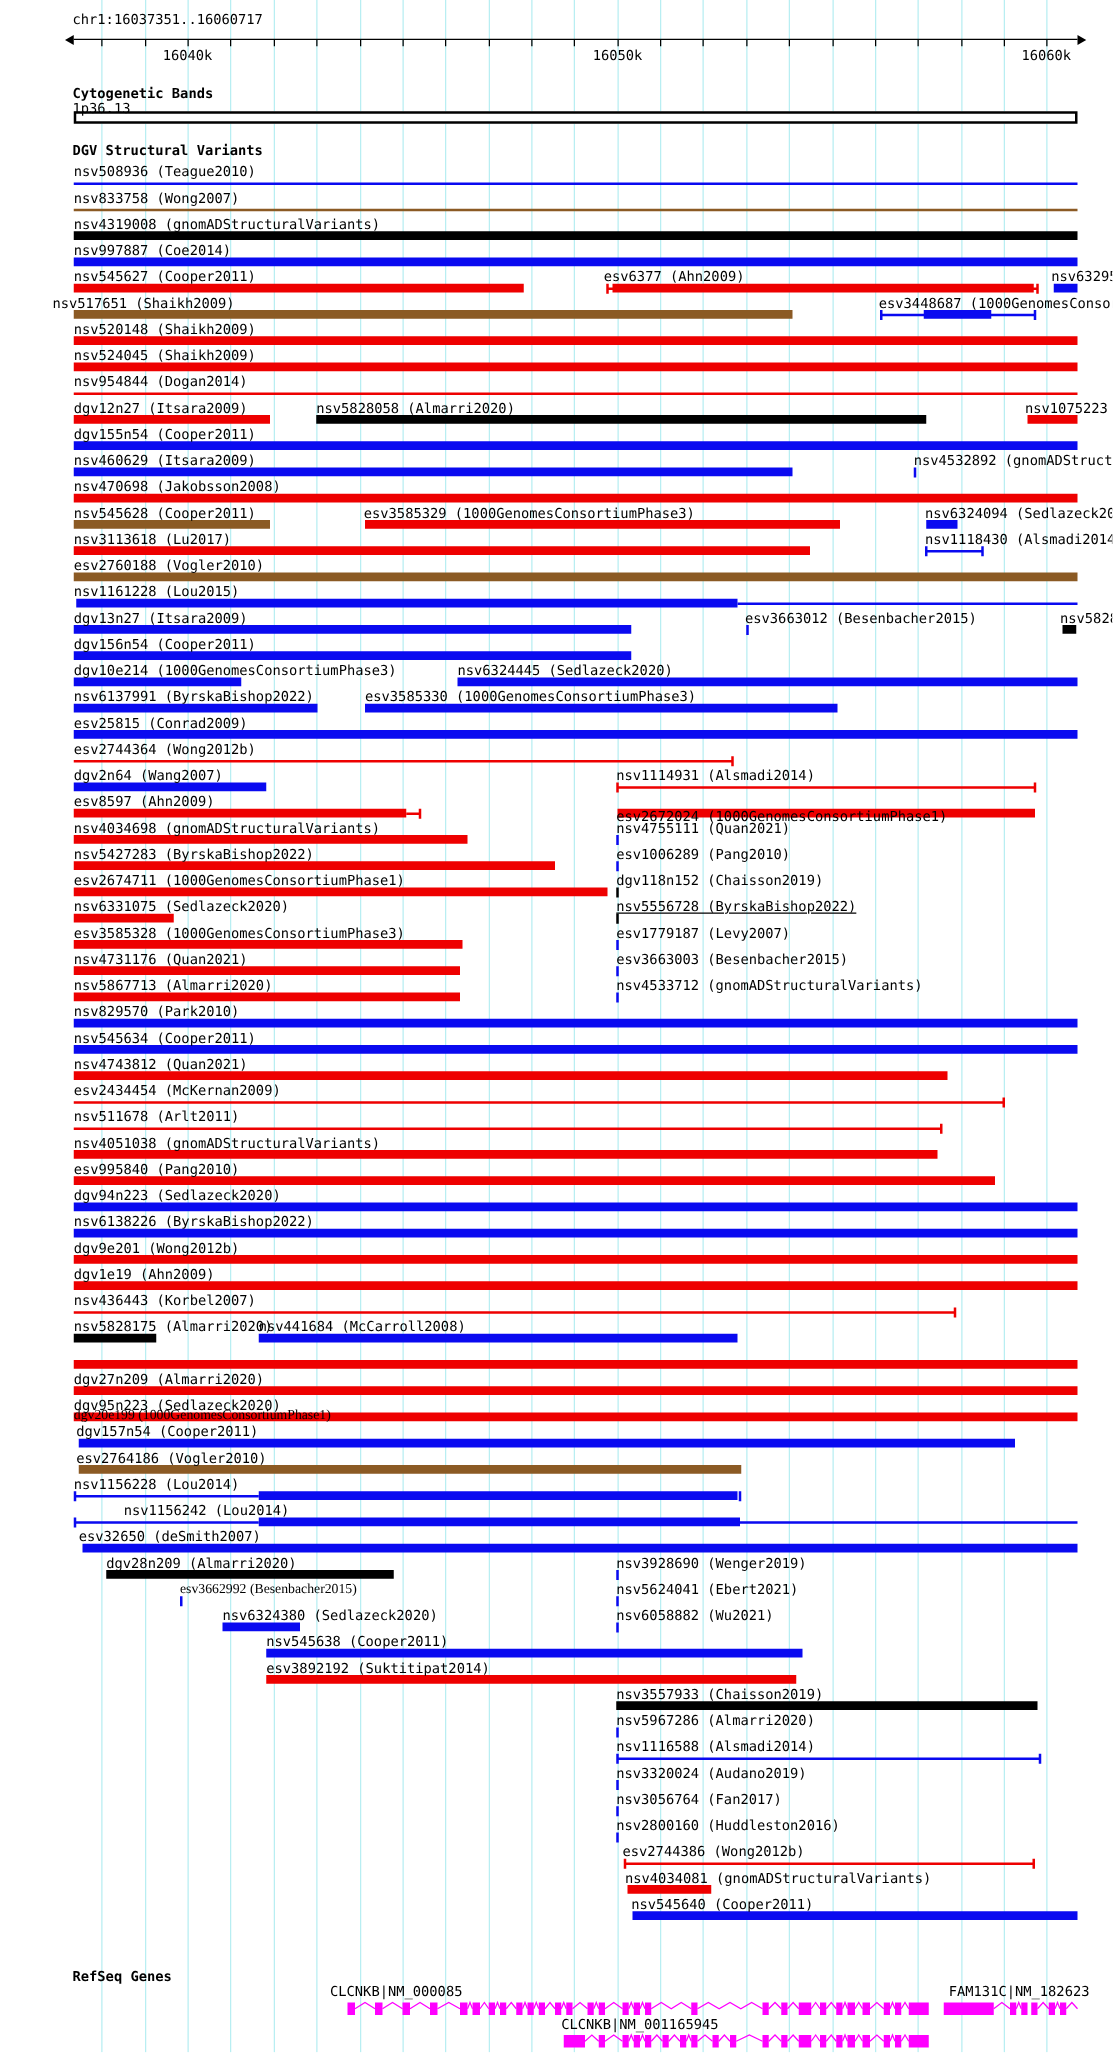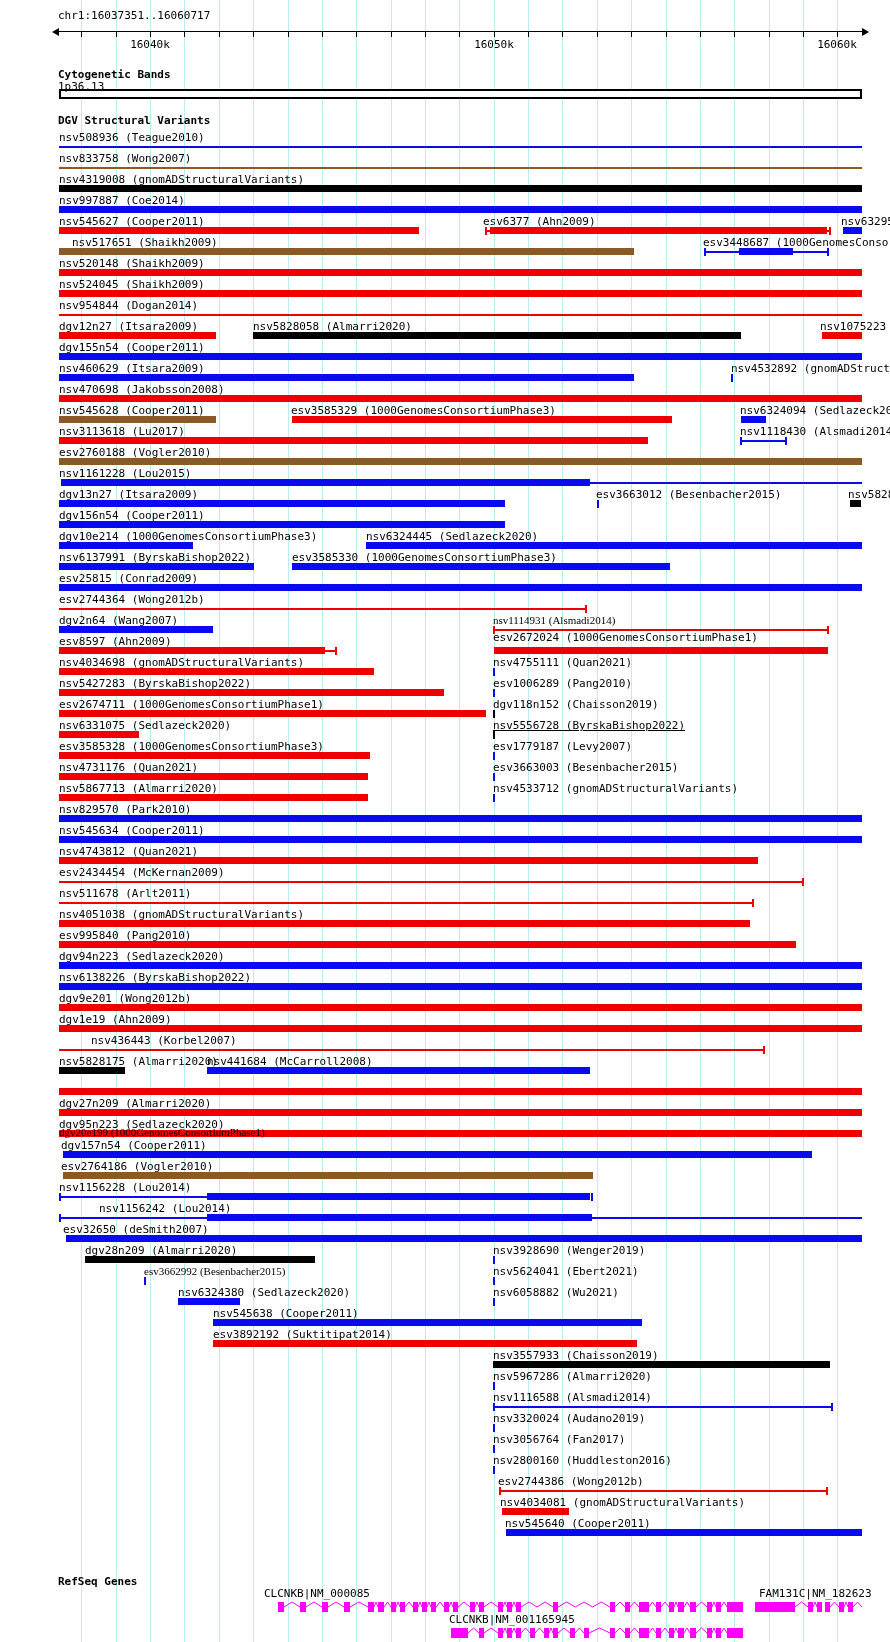--- a/index.html
+++ b/index.html
@@ -94,21 +94,21 @@
       <div class="part" style="left: 59px; top: 206px; width: 803px; height: 7px; background: rgb(10, 10, 240);"></div>
       <div class="txt" style="left: 59px; top: 216px;">nsv545627 (Cooper2011)</div>
       <div class="part" style="left: 59px; top: 227px; width: 360px; height: 7px; background: rgb(238, 0, 0);"></div>
       <div class="txt" style="left: 483px; top: 216px;">esv6377 (Ahn2009)</div>
       <div class="part" style="left: 485px; top: 227px; width: 2px; height: 8px; background: rgb(238, 0, 0);"></div>
       <div class="part" style="left: 486px; top: 230px; width: 344px; height: 2px; background: rgb(238, 0, 0);"></div>
       <div class="part" style="left: 490px; top: 227px; width: 337px; height: 7px; background: rgb(238, 0, 0);"></div>
       <div class="part" style="left: 829px; top: 227px; width: 2px; height: 8px; background: rgb(238, 0, 0);"></div>
       <div class="txt" style="left: 841px; top: 216px;">nsv63295</div>
       <div class="part" style="left: 843px; top: 227px; width: 19px; height: 7px; background: rgb(10, 10, 240);"></div>
-      <div class="txt" style="left: 72px; top: 237px; text-align: right;">nsv517651 (Shaikh2009)</div>
+      <div class="txt" style="left: 42px; top: 237px; text-align: right;">nsv517651 (Shaikh2009)</div>
       <div class="part" style="left: 59px; top: 248px; width: 575px; height: 7px; background: rgb(139, 90, 36);"></div>
       <div class="txt" style="left: 703px; top: 237px;">esv3448687 (1000GenomesConsorti</div>
       <div class="part" style="left: 704px; top: 248px; width: 2px; height: 8px; background: rgb(10, 10, 240);"></div>
       <div class="part" style="left: 705px; top: 251px; width: 123px; height: 2px; background: rgb(10, 10, 240);"></div>
       <div class="part" style="left: 739px; top: 248px; width: 54px; height: 7px; background: rgb(10, 10, 240);"></div>
       <div class="part" style="left: 827px; top: 248px; width: 2px; height: 8px; background: rgb(10, 10, 240);"></div>
       <div class="txt" style="left: 59px; top: 258px;">nsv520148 (Shaikh2009)</div>
       <div class="part" style="left: 59px; top: 269px; width: 803px; height: 7px; background: rgb(238, 0, 0);"></div>
       <div class="txt" style="left: 59px; top: 279px;">nsv524045 (Shaikh2009)</div>
       <div class="part" style="left: 59px; top: 290px; width: 803px; height: 7px; background: rgb(238, 0, 0);"></div>
@@ -161,29 +161,29 @@
       <div class="part" style="left: 59px; top: 563px; width: 195px; height: 7px; background: rgb(10, 10, 240);"></div>
       <div class="txt" style="left: 292px; top: 552px;">esv3585330 (1000GenomesConsortiumPhase3)</div>
       <div class="part" style="left: 292px; top: 563px; width: 378px; height: 7px; background: rgb(10, 10, 240);"></div>
       <div class="txt" style="left: 59px; top: 573px;">esv25815 (Conrad2009)</div>
       <div class="part" style="left: 59px; top: 584px; width: 803px; height: 7px; background: rgb(10, 10, 240);"></div>
       <div class="txt" style="left: 59px; top: 594px;">esv2744364 (Wong2012b)</div>
       <div class="part" style="left: 59px; top: 608px; width: 527px; height: 2px; background: rgb(238, 0, 0);"></div>
       <div class="part" style="left: 585px; top: 605px; width: 2px; height: 8px; background: rgb(238, 0, 0);"></div>
       <div class="txt" style="left: 59px; top: 615px;">dgv2n64 (Wang2007)</div>
       <div class="part" style="left: 59px; top: 626px; width: 154px; height: 7px; background: rgb(10, 10, 240);"></div>
-      <div class="txt" style="left: 493px; top: 615px; font-family: Liberation Serif, serif;">nsv1114931 (Alsmadi2014)</div>
+      <div class="txt" style="left: 493px; top: 615px;">nsv1114931 (Alsmadi2014)</div>
       <div class="part" style="left: 493px; top: 626px; width: 2px; height: 8px; background: rgb(238, 0, 0);"></div>
       <div class="part" style="left: 494px; top: 629px; width: 334px; height: 2px; background: rgb(238, 0, 0);"></div>
       <div class="part" style="left: 827px; top: 626px; width: 2px; height: 8px; background: rgb(238, 0, 0);"></div>
       <div class="txt" style="left: 59px; top: 636px;">esv8597 (Ahn2009)</div>
       <div class="part" style="left: 59px; top: 647px; width: 266px; height: 7px; background: rgb(238, 0, 0);"></div>
       <div class="part" style="left: 325px; top: 650px; width: 11px; height: 2px; background: rgb(238, 0, 0);"></div>
       <div class="part" style="left: 335px; top: 647px; width: 2px; height: 8px; background: rgb(238, 0, 0);"></div>
-      <div class="txt" style="left: 493px; top: 632px;">esv2672024 (1000GenomesConsortiumPhase1)</div>
+      <div class="txt" style="left: 493px; top: 648px;">esv2672024 (1000GenomesConsortiumPhase1)</div>
       <div class="part" style="left: 494px; top: 647px; width: 334px; height: 7px; background: rgb(238, 0, 0);"></div>
       <div class="txt" style="left: 59px; top: 657px;">nsv4034698 (gnomADStructuralVariants)</div>
       <div class="part" style="left: 59px; top: 668px; width: 315px; height: 7px; background: rgb(238, 0, 0);"></div>
       <div class="txt" style="left: 493px; top: 657px;">nsv4755111 (Quan2021)</div>
       <div class="part" style="left: 493px; top: 668px; width: 2px; height: 8px; background: rgb(10, 10, 240);"></div>
       <div class="txt" style="left: 59px; top: 678px;">nsv5427283 (ByrskaBishop2022)</div>
       <div class="part" style="left: 59px; top: 689px; width: 385px; height: 7px; background: rgb(238, 0, 0);"></div>
       <div class="txt" style="left: 493px; top: 678px;">esv1006289 (Pang2010)</div>
       <div class="part" style="left: 493px; top: 689px; width: 2px; height: 8px; background: rgb(10, 10, 240);"></div>
       <div class="txt" style="left: 59px; top: 699px;">esv2674711 (1000GenomesConsortiumPhase1)</div>
@@ -223,21 +223,21 @@
       <div class="txt" style="left: 59px; top: 930px;">esv995840 (Pang2010)</div>
       <div class="part" style="left: 59px; top: 941px; width: 737px; height: 7px; background: rgb(238, 0, 0);"></div>
       <div class="txt" style="left: 59px; top: 951px;">dgv94n223 (Sedlazeck2020)</div>
       <div class="part" style="left: 59px; top: 962px; width: 803px; height: 7px; background: rgb(10, 10, 240);"></div>
       <div class="txt" style="left: 59px; top: 972px;">nsv6138226 (ByrskaBishop2022)</div>
       <div class="part" style="left: 59px; top: 983px; width: 803px; height: 7px; background: rgb(10, 10, 240);"></div>
       <div class="txt" style="left: 59px; top: 993px;">dgv9e201 (Wong2012b)</div>
       <div class="part" style="left: 59px; top: 1004px; width: 803px; height: 7px; background: rgb(238, 0, 0);"></div>
       <div class="txt" style="left: 59px; top: 1014px;">dgv1e19 (Ahn2009)</div>
       <div class="part" style="left: 59px; top: 1025px; width: 803px; height: 7px; background: rgb(238, 0, 0);"></div>
-      <div class="txt" style="left: 59px; top: 1035px; margin-left: 32px;">nsv436443 (Korbel2007)</div>
+      <div class="txt" style="left: 59px; top: 1035px;">nsv436443 (Korbel2007)</div>
       <div class="part" style="left: 59px; top: 1049px; width: 705px; height: 2px; background: rgb(238, 0, 0);"></div>
       <div class="part" style="left: 763px; top: 1046px; width: 2px; height: 8px; background: rgb(238, 0, 0);"></div>
       <div class="txt" style="left: 59px; top: 1056px;">nsv5828175 (Almarri2020)</div>
       <div class="part" style="left: 59px; top: 1067px; width: 66px; height: 7px; background: rgb(0, 0, 0);"></div>
       <div class="txt" style="left: 207px; top: 1056px;">nsv441684 (McCarroll2008)</div>
       <div class="part" style="left: 207px; top: 1067px; width: 383px; height: 7px; background: rgb(10, 10, 240);"></div>
       <div class="txt" style="left: 59px; top: 1127px; font-family: Liberation Serif, serif;">dgv20e199 (1000GenomesConsortiumPhase1)</div>
       <div class="part" style="left: 59px; top: 1088px; width: 803px; height: 7px; background: rgb(238, 0, 0);"></div>
       <div class="txt" style="left: 59px; top: 1098px;">dgv27n209 (Almarri2020)</div>
       <div class="part" style="left: 59px; top: 1109px; width: 803px; height: 7px; background: rgb(238, 0, 0);"></div>

